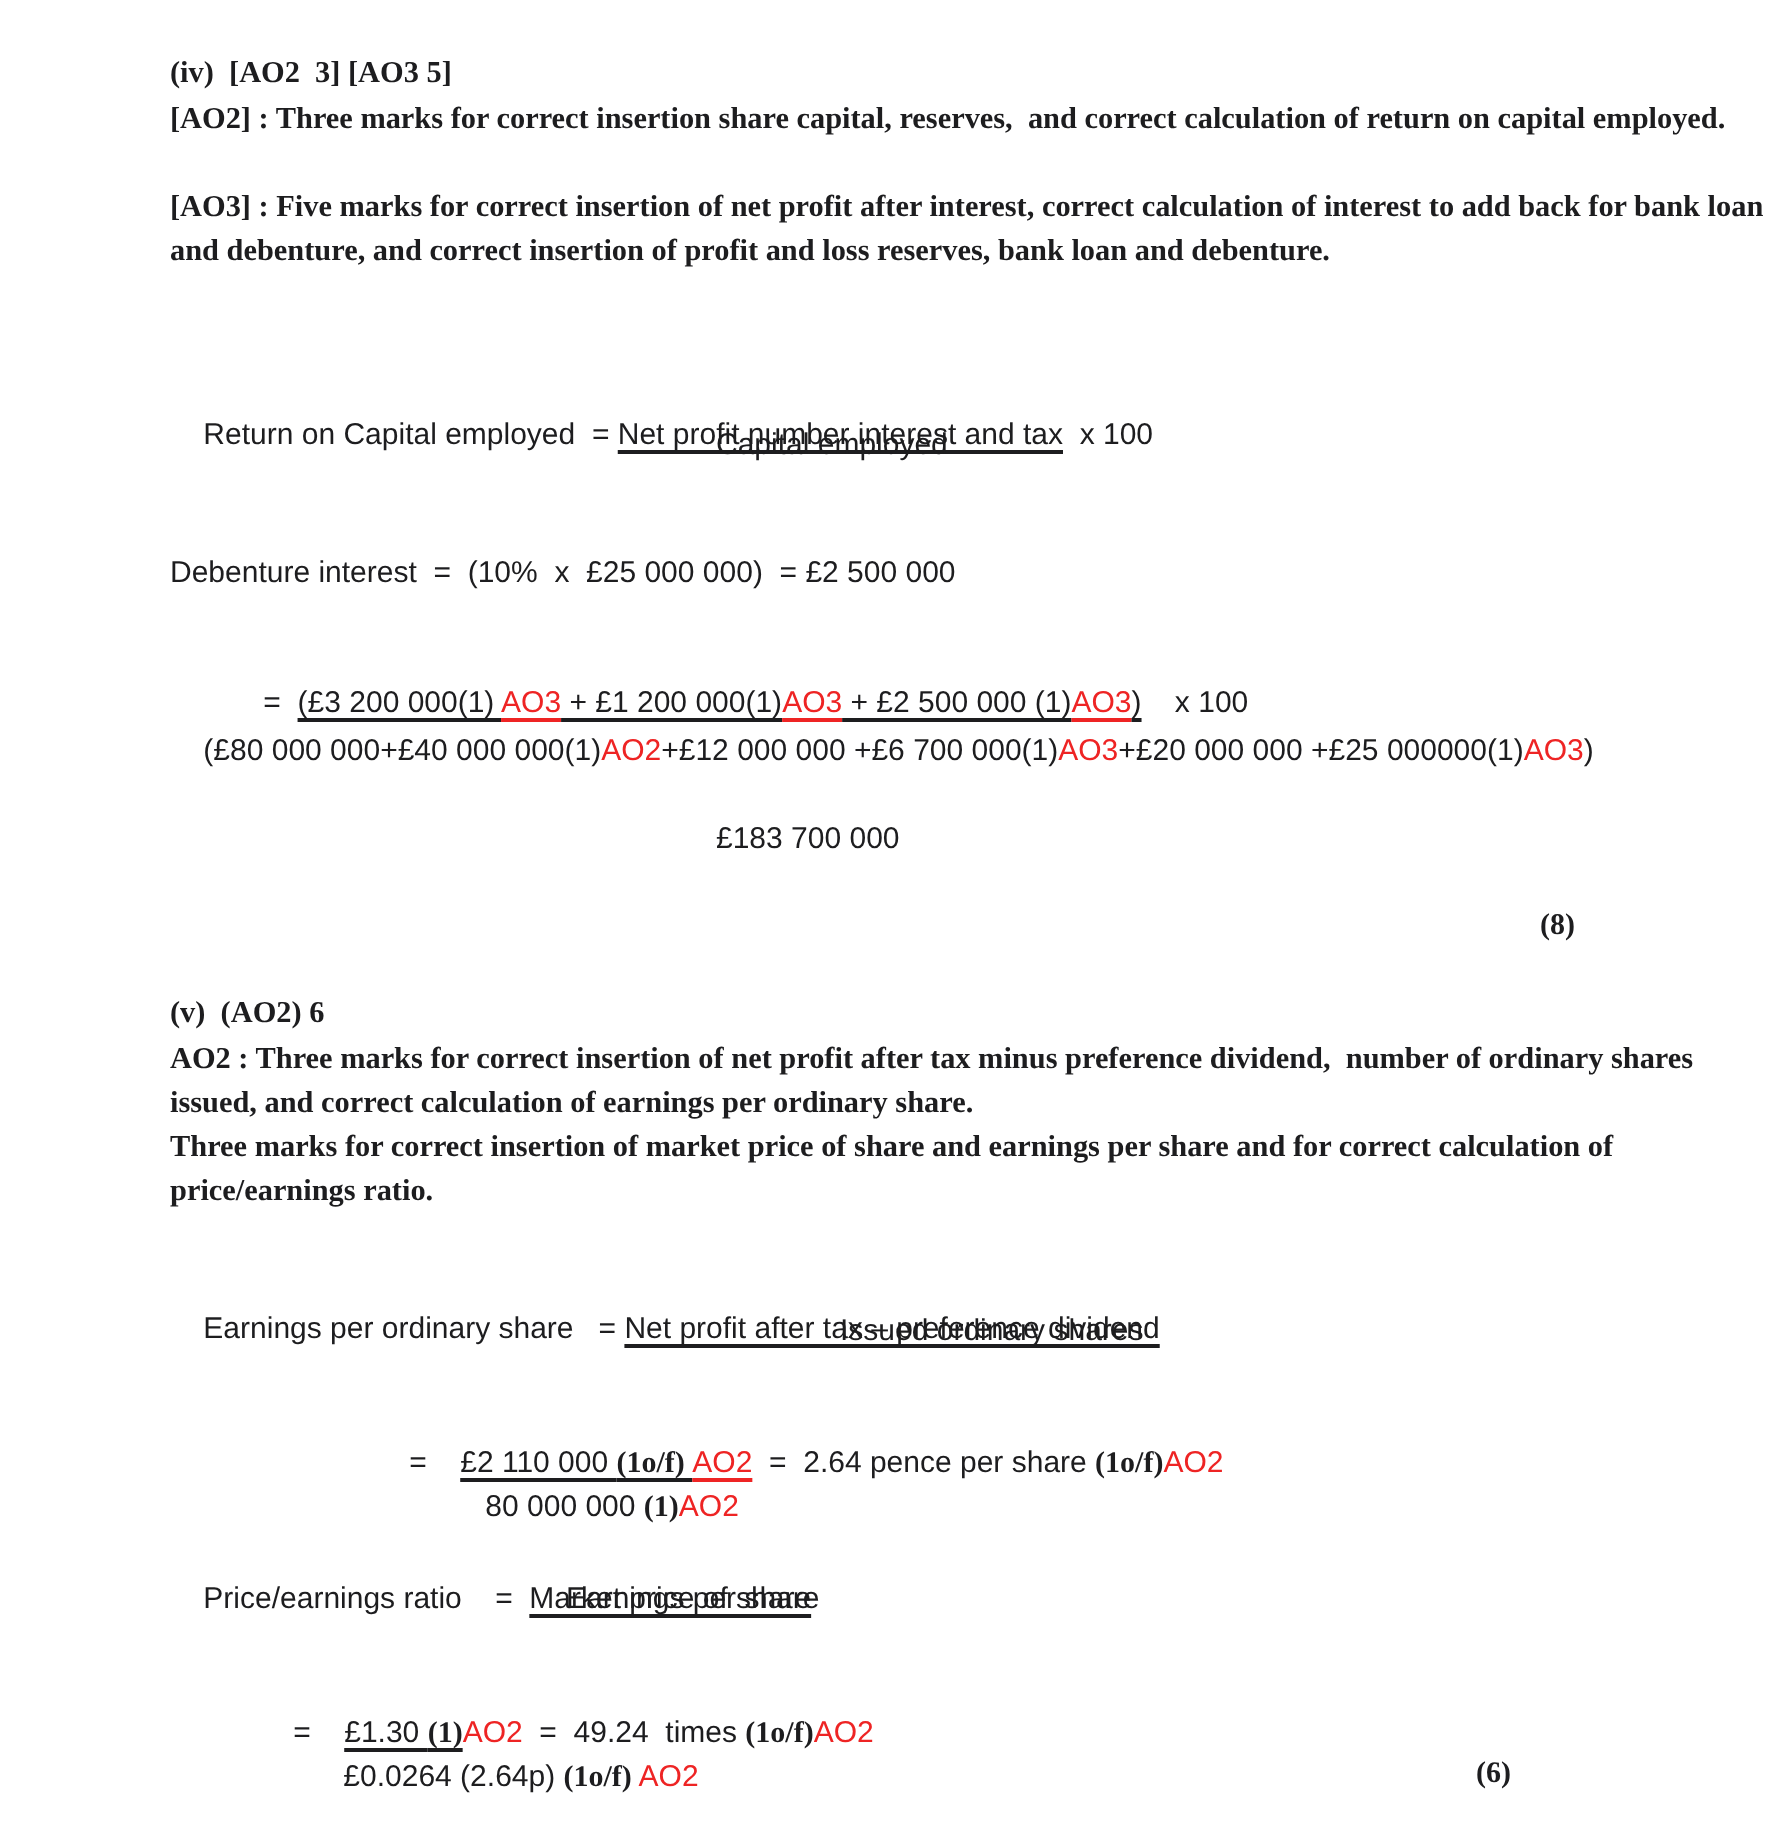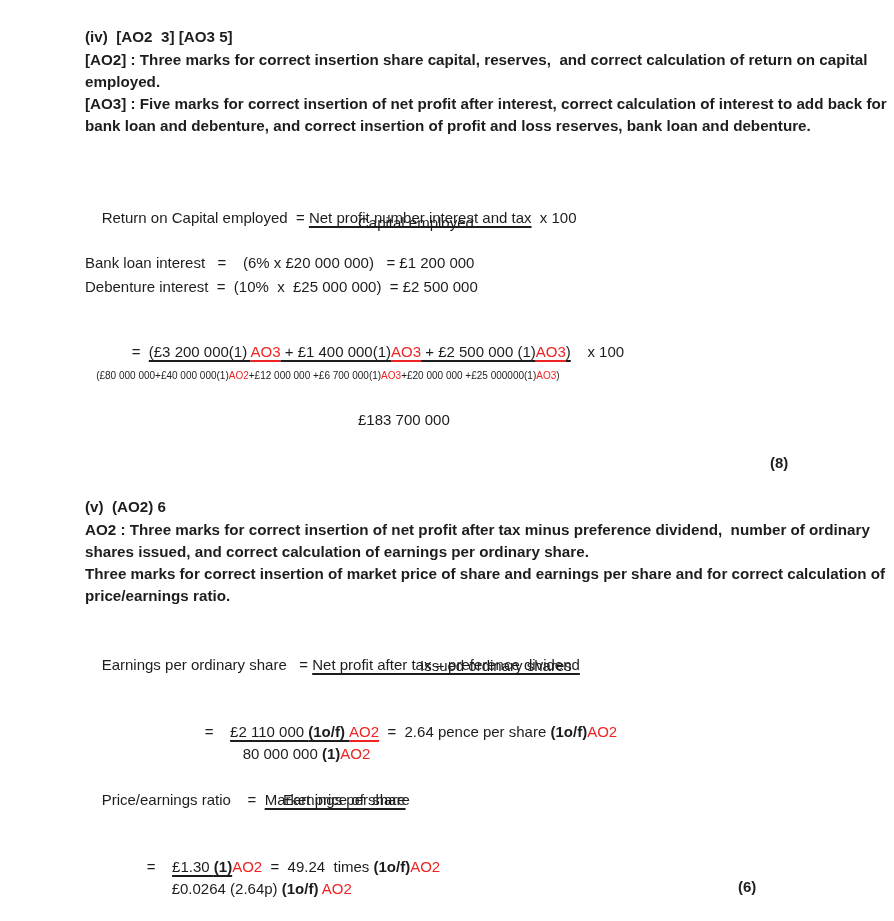--- a/index.html
+++ b/index.html
@@ -11,51 +11,50 @@
     color: #1d1d1f;
     font-family: "Liberation Sans", "DejaVu Sans", sans-serif;
     font-size: 15px;
     line-height: 22px;
     overflow: hidden;
   }
   .line {
     position: absolute;
     white-space: pre-wrap;
   }
-  .bold { font-weight: bold; }
+  .bold { font-weight: bold; font-family: Liberation Serif, serif; }
   .para { font-size: 15.2px; }
   .r { color: #ee2424; }
   .u {
     text-decoration: underline;
     text-decoration-thickness: 1.5px;
     text-underline-offset: 3px;
   }
-  .small { font-size: 10px; }
+  .small { font-size: 15px; }
 </style>
 </head>
 <body>
 
 <div class="page">
 
   <div class="line bold para" style="left:85px; top:26px;">(iv)  [AO2  3] [AO3 5]</div>
 
   <div class="line bold para" style="left:85px; top:49px; width:806px;">[AO2] : Three marks for correct insertion share capital, reserves,  and correct calculation of return on capital employed.</div>
 
   <div class="line bold para" style="left:85px; top:93px; width:806px;">[AO3] : Five marks for correct insertion of net profit after interest, correct calculation of interest to add back for bank loan and debenture, and correct insertion of profit and loss reserves, bank loan and debenture.</div>
 
   <div class="line" style="left:85px; top:185px;">
     <span>Return on Capital employed  = </span><span class="u">Net profit number interest and tax</span><span>  x 100</span>
   </div>
   <div class="line" style="left:358px; top:212px;">Capital employed</div>
 
-  <div class="line" style="left:85px; top:252px;">Bank loan interest   =    (6% x £20 000 000)   = £1 200 000</div>
   <div class="line" style="left:85px; top:276px;">Debenture interest  =  (10%  x  £25 000 000)  = £2 500 000</div>
 
   <div class="line" style="left:115px; top:319px;">
-    <span>=  </span><span class="u">(£3 200 000(1) </span><span class="u r">AO3</span><span class="u"> + £1 400 000(1)</span><span class="u r">AO3</span><span class="u"> + £2 500 000 (1)</span><span class="u r">AO3</span><span class="u">)</span><span>    x 100</span>
+    <span>=  </span><span class="u">(£3 200 000(1) </span><span class="u r">AO3</span><span class="u"> + £1 200 000(1)</span><span class="u r">AO3</span><span class="u"> + £2 500 000 (1)</span><span class="u r">AO3</span><span class="u">)</span><span>    x 100</span>
   </div>
 
   <div class="line small" style="left:85px; top:343px;">
     <span>(£80 000 000+£40 000 000(1)</span><span class="r">AO2</span><span>+£12 000 000 +£6 700 000(1)</span><span class="r">AO3</span><span>+£20 000 000 +£25 000000(1)</span><span class="r">AO3</span><span>)</span>
   </div>
 
   <div class="line" style="left:358px; top:409px;">£183 700 000</div>
 
   <div class="line bold" style="left:770px; top:452px;">(8)</div>
 

